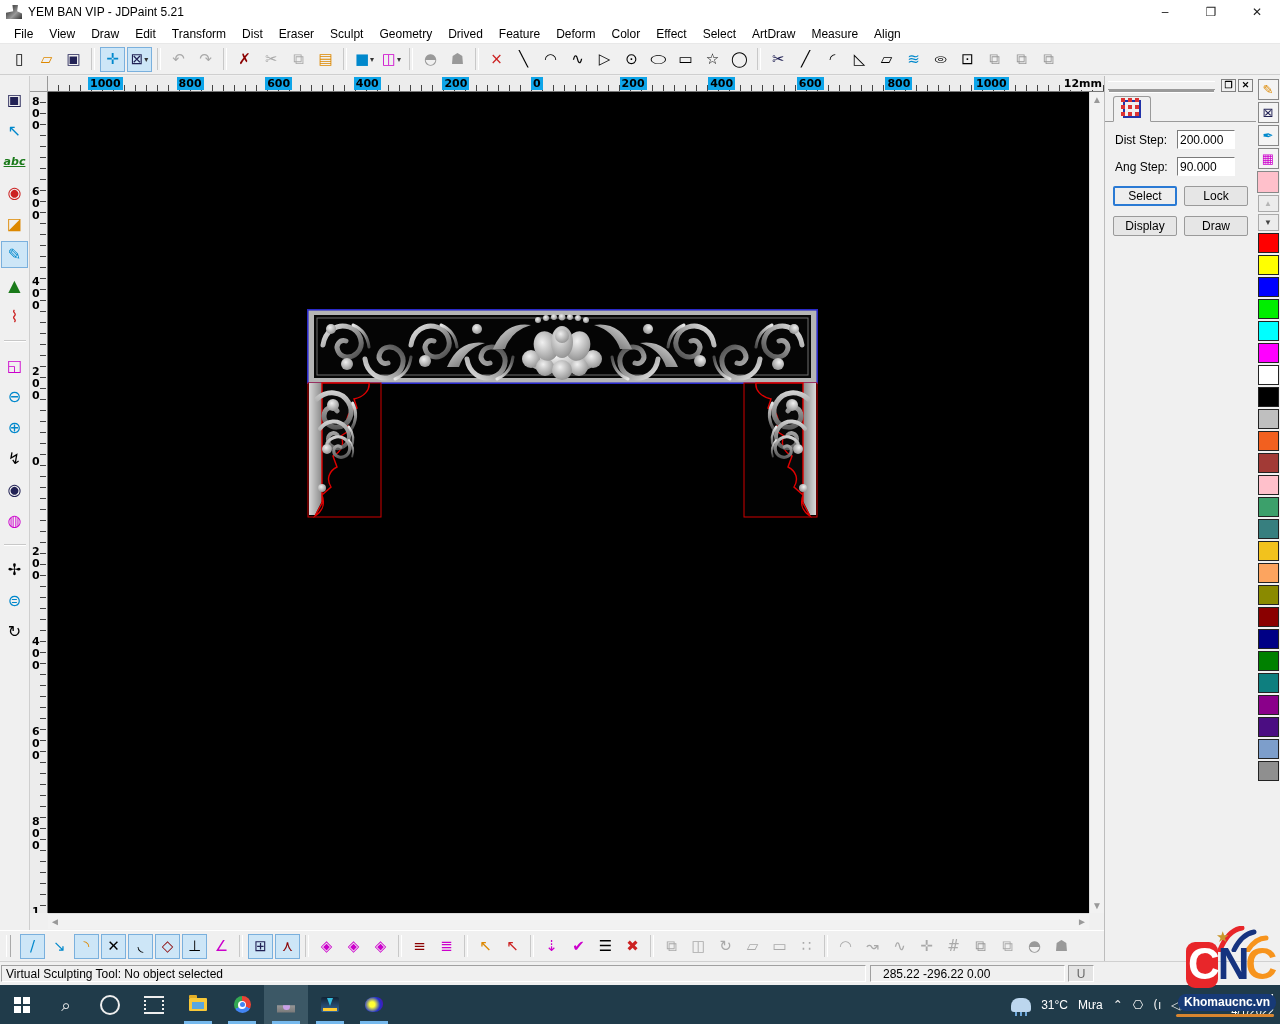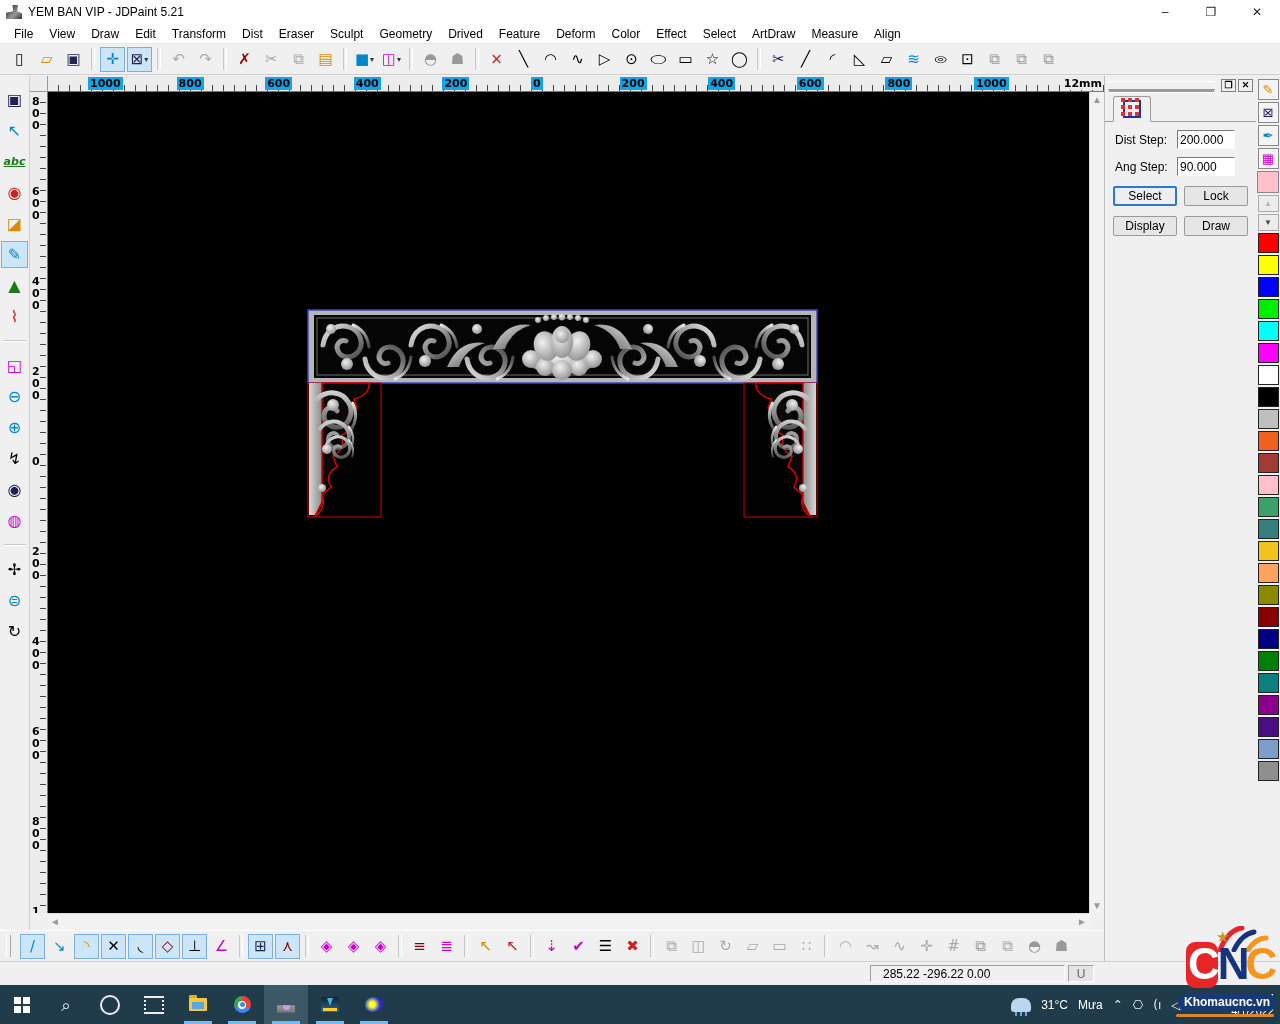--- a/index.html
+++ b/index.html
@@ -607,20 +607,21 @@
     </button>
     <button class="tb">
       <span class="g gray">◓</span>
     </button>
     <button class="tb">
       <span class="g gray">☗</span>
     </button>
   </div>
 
 <div class="abs" id="statusbar">
+  <span class="sbox" id="sb-msg">Virtual Sculpting Tool: No object selected</span>
   <span class="sbox" id="sb-coord">285.22 -296.22 0.00</span>
   <span class="sbox" id="sb-u">U</span>
 </div>
 
 <div class="abs" id="rightpanel">
   <div id="rp-head">
     <span id="rp-grip"></span>
     <button class="rpb">❒</button>
     <button class="rpb">✕</button>
   </div>

